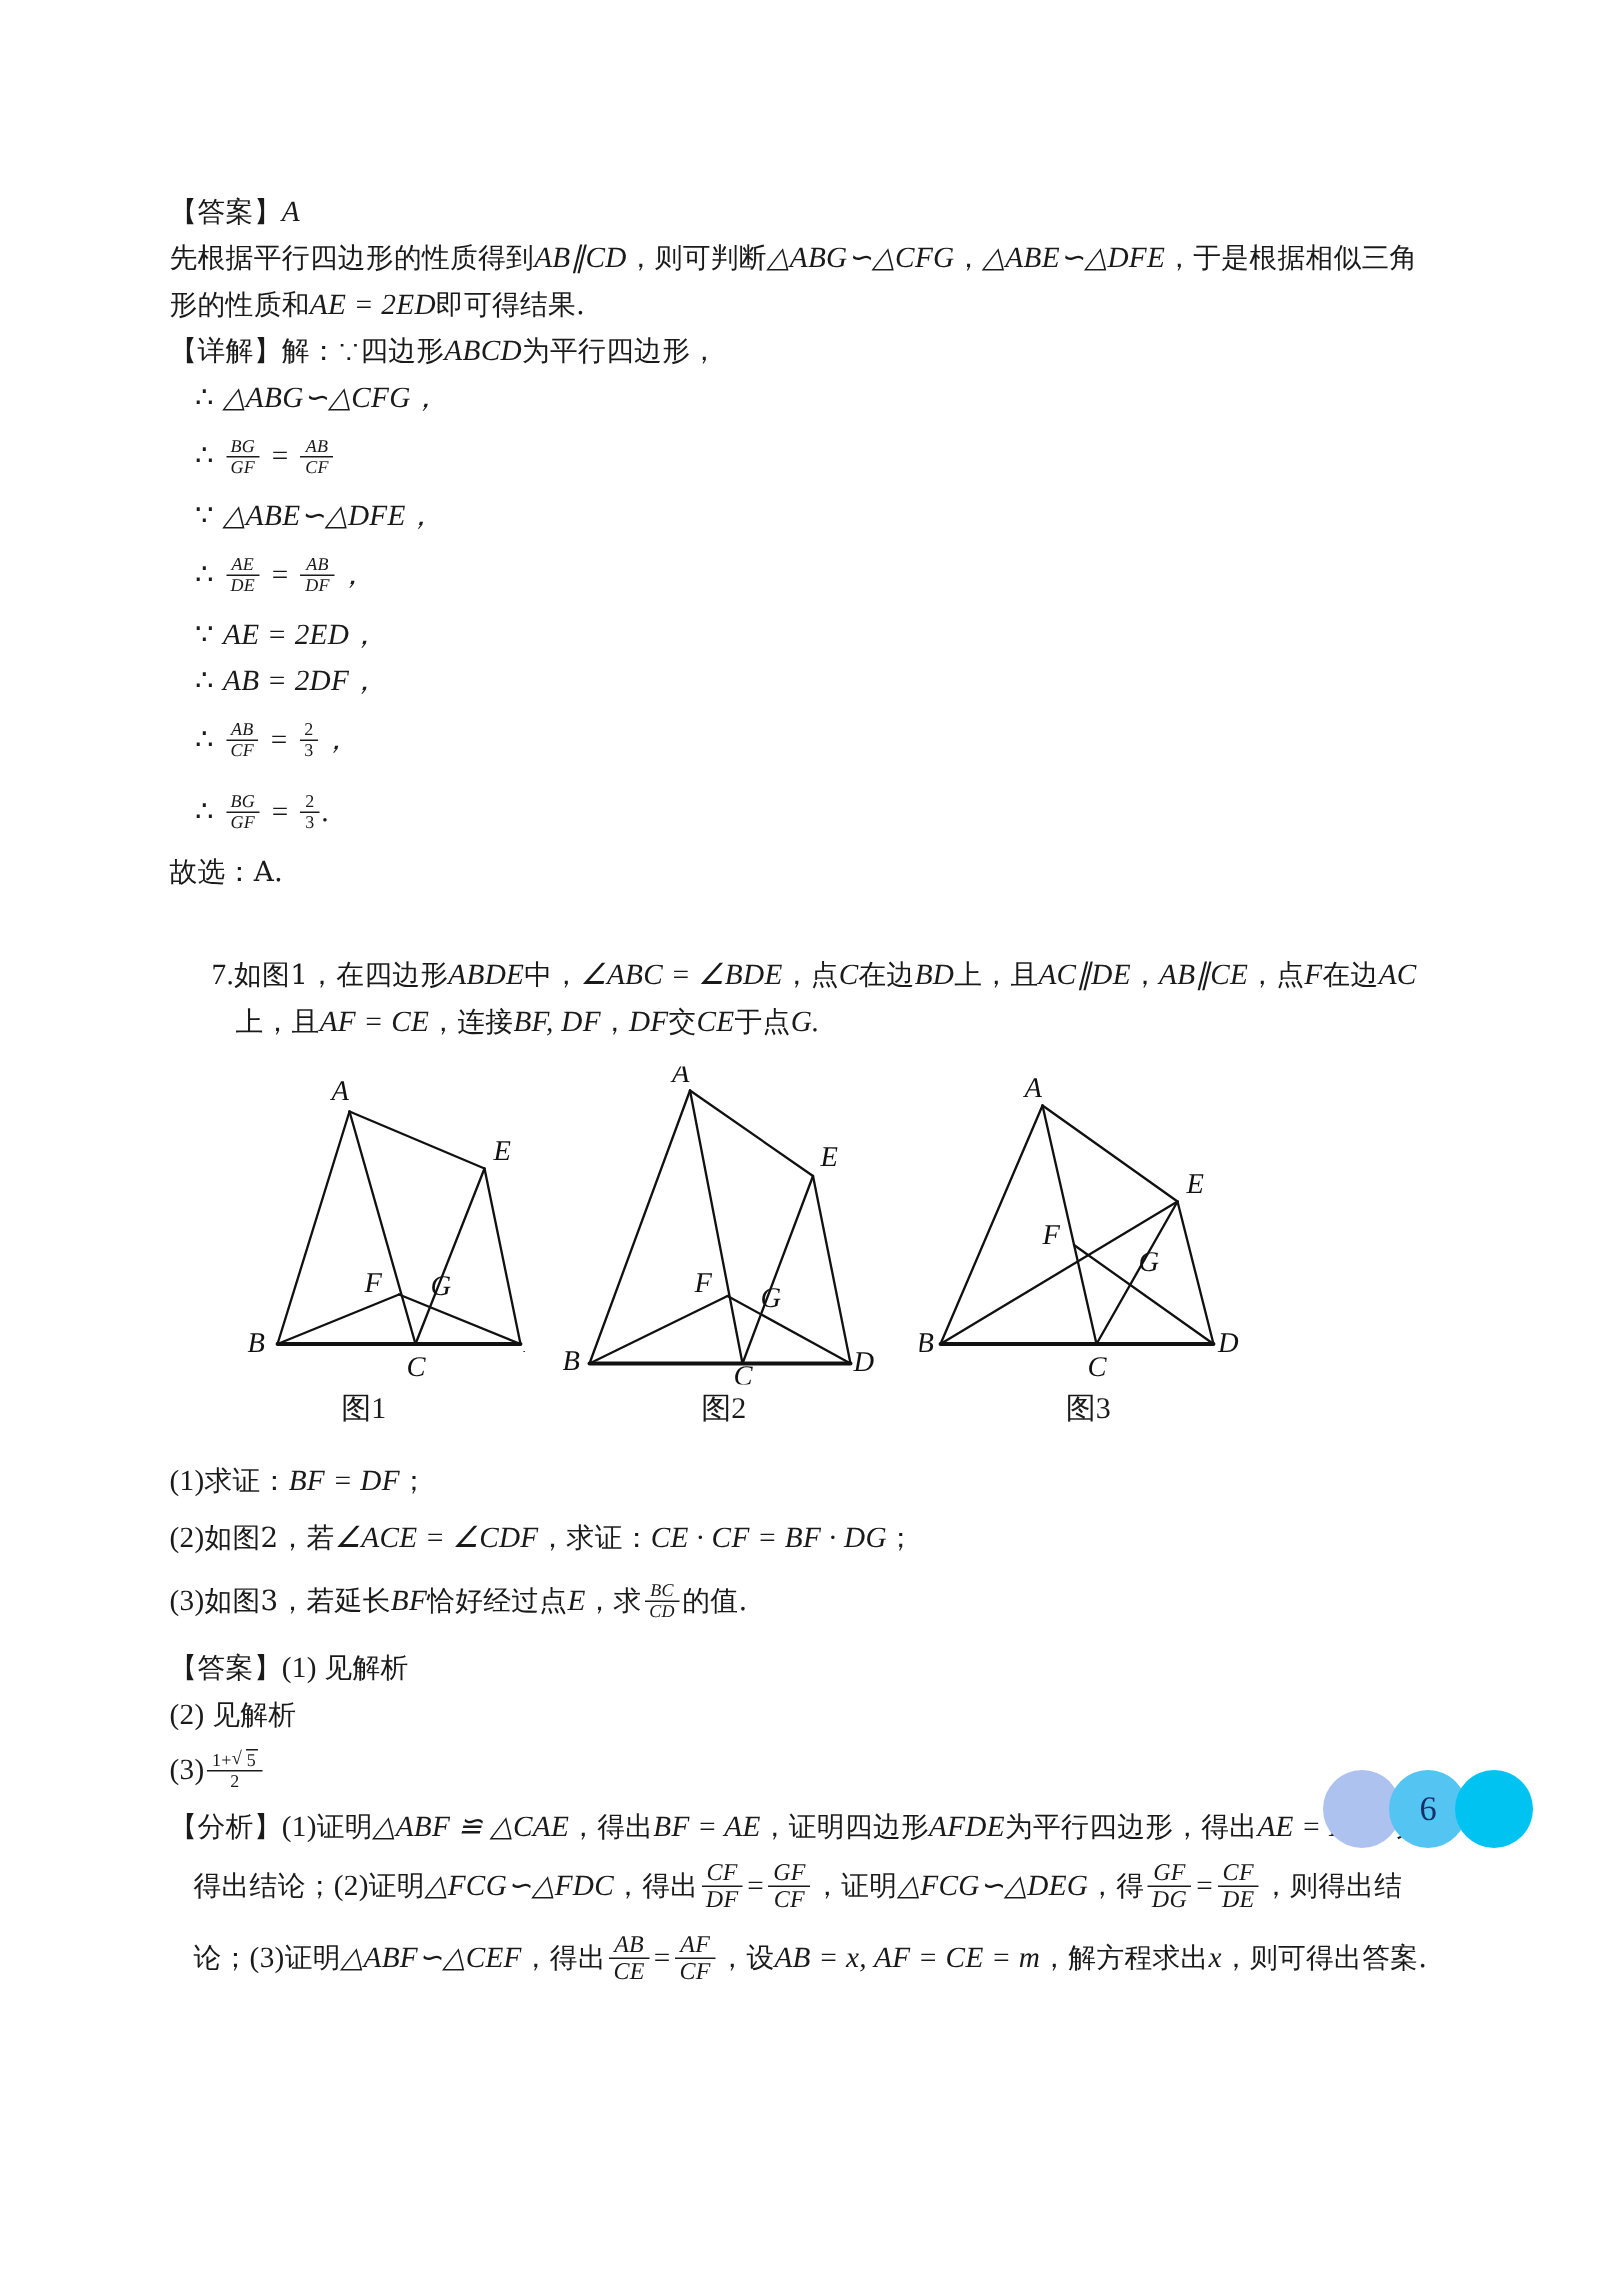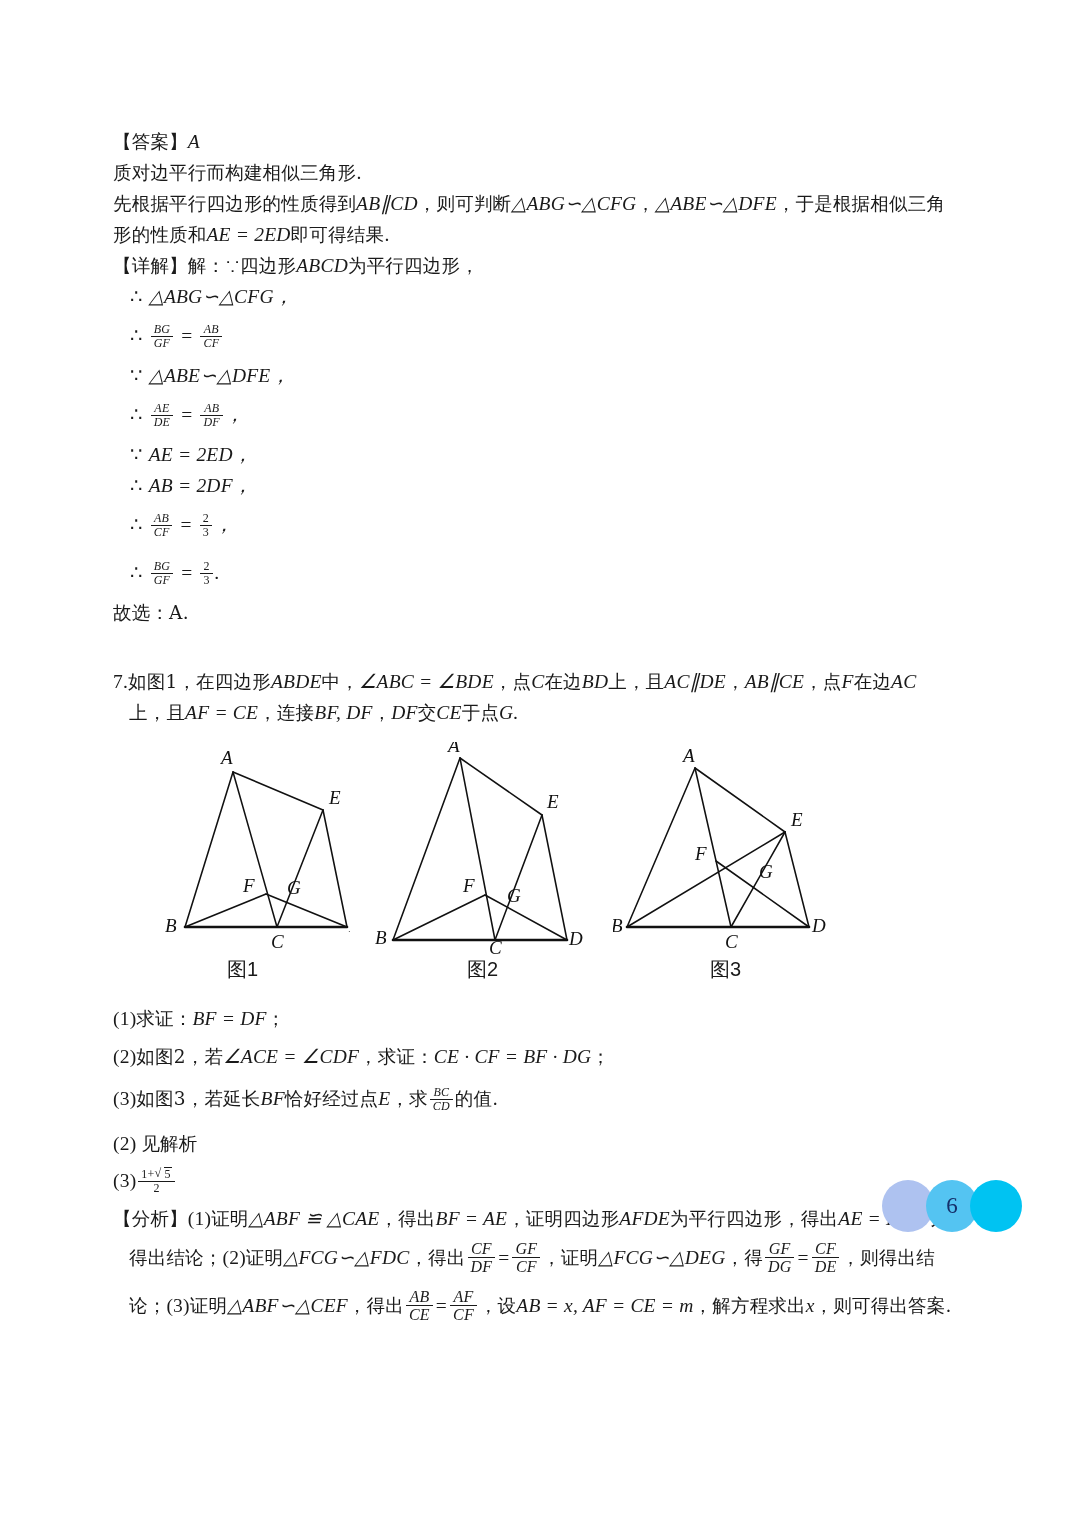--- a/index.html
+++ b/index.html
@@ -71,36 +71,36 @@
   }
   .sqrt .rad {
     border-top: 1.2px solid #1a1a1a;
     padding: 0 1px 0 1px;
     display: inline-block;
     line-height: 1.05;
   }
 
   
   .qblock { position: relative; margin-top: 24px; }
-  .qbody { padding-left: 0px; }
+  .qbody { padding-left: 0px; margin-left: 28px; }
 
   
   .figures {
     position: relative;
     height: 248px;
     margin-top: 14px;
   }
   .fig {
     position: absolute;
     top: 0;
   }
   .figcap {
     text-align: center;
     font-size: 20px;
-    font-family: Liberation Sans, sans-serif;
+    font-family: Liberation Serif, serif;
     margin-top: 2px;
   }
   svg { display: block; }
   svg text {
     font-family: "Liberation Serif", serif;
     font-style: italic;
     font-size: 19px;
     fill: #111111;
   }
   .fig-stroke { stroke: #111111; stroke-width: 1.55; fill: none; stroke-linecap: round; }
@@ -147,23 +147,20 @@
 <div id="page">
   <div class="content">
 
     <div>
 
       <div class="line">
         <span class="cjk">【答案】</span><span class="mi">A</span>
       </div>
 
 
-      <div class="line">
-        <span class="cjk">质对边平行而构建相似三角形.</span>
-      </div>
 
       <div class="line">
         <span class="cjk">先根据平行四边形的性质得到</span><span class="mi">AB∥CD</span><span class="cjk">，则可判断</span><span class="mi">△ABG∽△CFG</span><span class="cjk">，</span><span class="mi">△ABE∽△DFE</span><span class="cjk">，于是根据相似三角</span>
       </div>
 
       <div class="line">
         <span class="cjk">形的性质和</span><span class="mi">AE = 2ED</span><span class="cjk">即可得结果.</span>
       </div>
 
       <div class="line">
@@ -348,20 +345,23 @@
       </div>
       <div class="line" style="line-height:38px">
         <span>(2)</span><span class="cjk">如图2，若</span><span class="mi">∠ACE = ∠CDF</span><span class="cjk">，求证：</span><span class="mi">CE · CF = BF · DG</span><span class="cjk">；</span>
       </div>
       <div class="line" style="line-height:46px">
         <span>(3)</span><span class="cjk">如图3，若延长</span><span class="mi">BF</span><span class="cjk">恰好经过点</span><span class="mi">E</span><span class="cjk">，求</span><span class="frac mi"><span class="num">BC</span><span class="den">CD</span></span><span class="cjk">的值.</span>
       </div>
 
       <div class="spacer6"></div>
       <div class="line">
+        <span class="cjk">【答案】</span><span>(1)</span>&nbsp;<span class="cjk">见解析</span>
+      </div>
+      <div class="line">
         <span>(2)</span>&nbsp;<span class="cjk">见解析</span>
       </div>
       <div class="line" style="line-height:44px">
         <span>(3)</span><span class="frac"><span class="num">1+<span class="sqrt"><span class="rad">5</span></span></span><span class="den">2</span></span>
       </div>
 
       <div class="line">
         <span class="cjk">【分析】</span><span>(1)</span><span class="cjk">证明</span><span class="mi">△ABF ≌ △CAE</span><span class="cjk">，得出</span><span class="mi">BF = AE</span><span class="cjk">，证明四边形</span><span class="mi">AFDE</span><span class="cjk">为平行四边形，得出</span><span class="mi">AE = DF</span><span class="cjk">，则可</span>
       </div>
 

